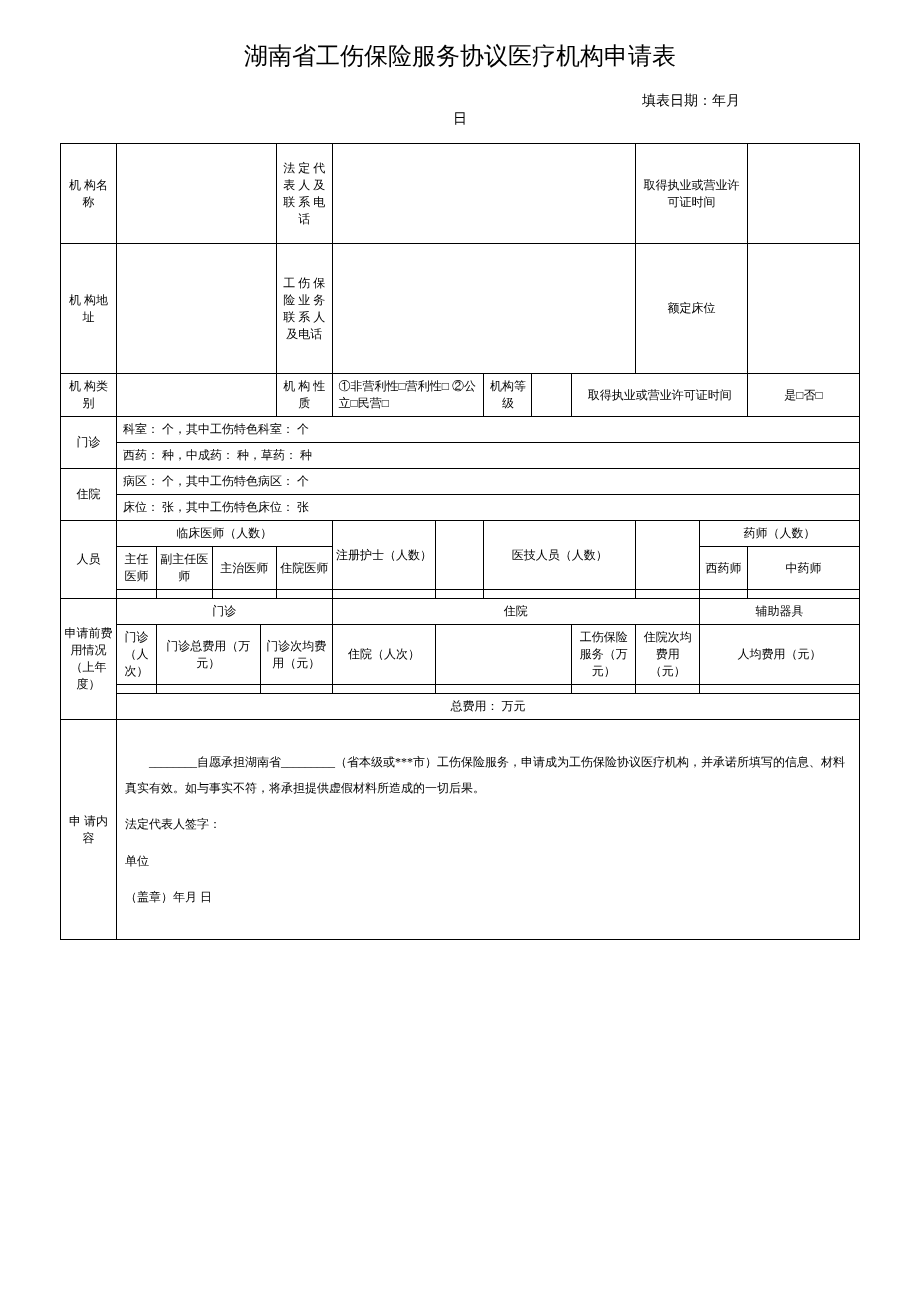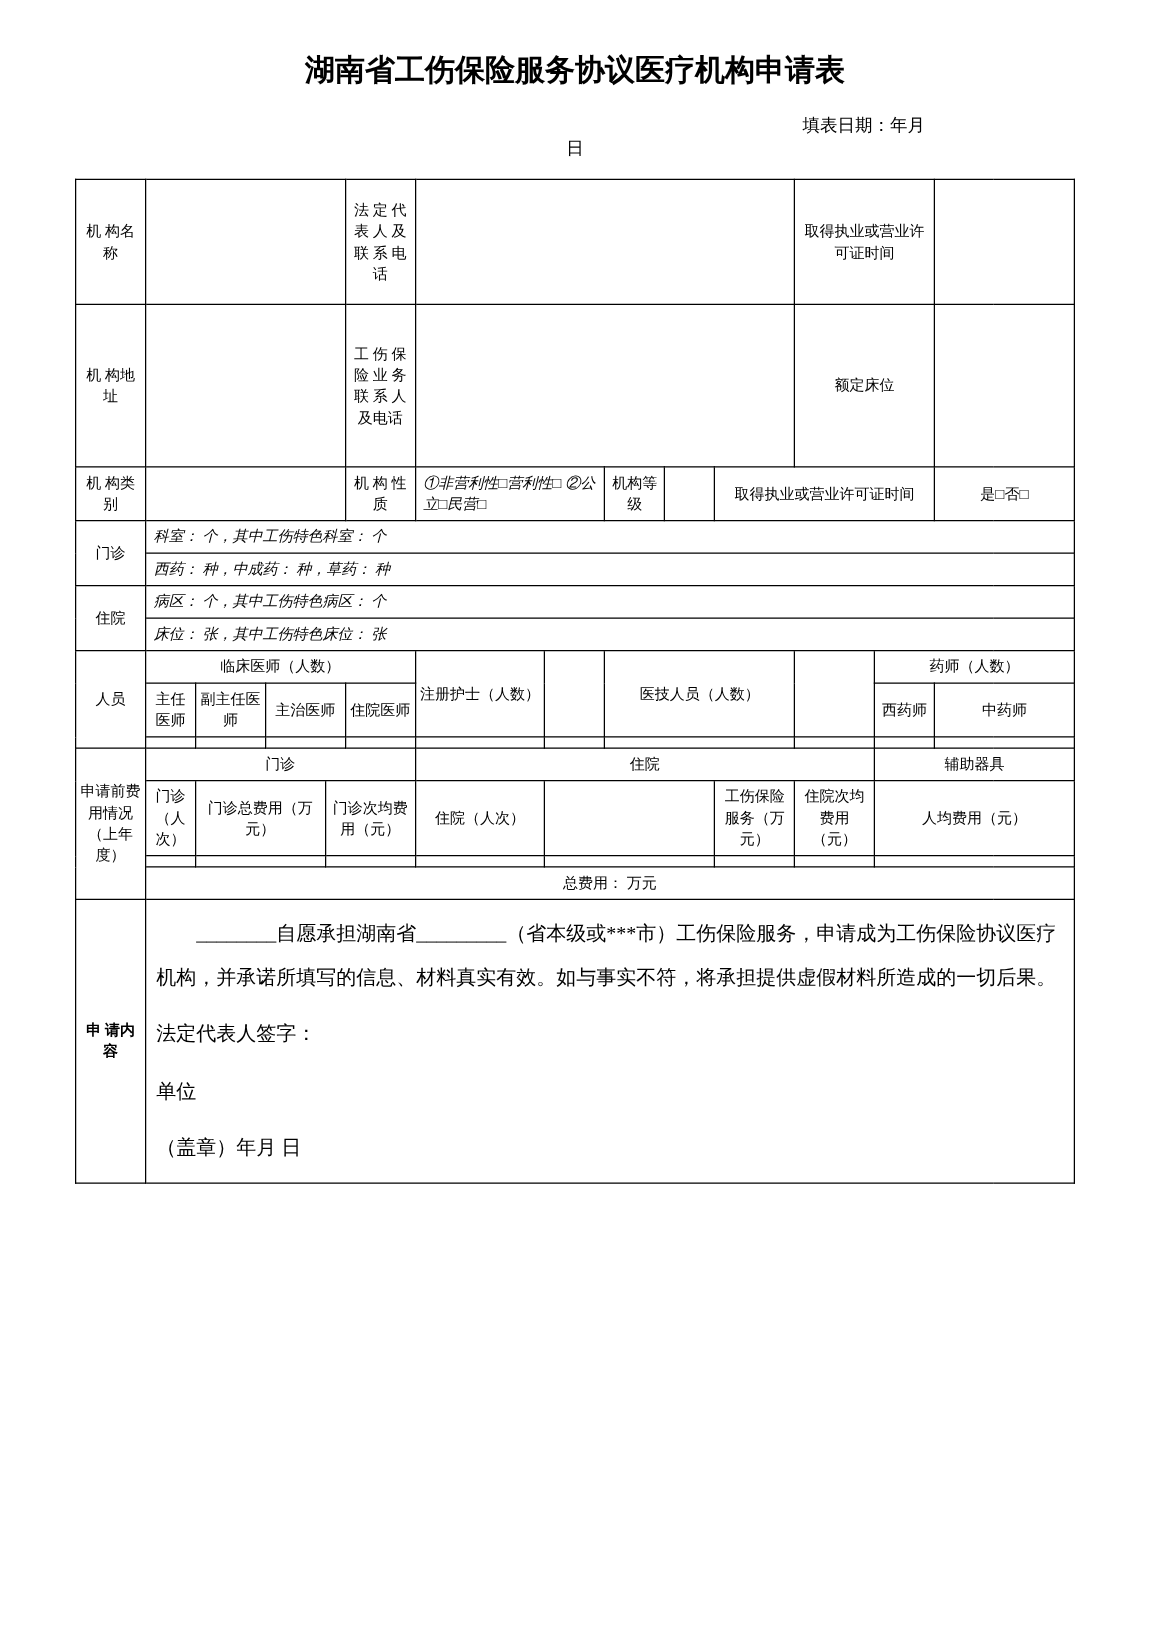--- a/index.html
+++ b/index.html
@@ -7,21 +7,21 @@
       font-family: "SimSun", "宋体", serif;
       margin: 0;
       padding: 40px 60px;
       background: #fff;
       color: #000;
       font-size: 13px;
     }
     .title {
       text-align: center;
       font-size: 24px;
-      font-weight: bold;
+      font-weight: normal;
       margin-bottom: 20px;
     }
     .date-line {
       text-align: right;
       padding-right: 120px;
       font-size: 14px;
     }
     .date-day {
       text-align: center;
       font-size: 14px;
@@ -35,23 +35,23 @@
     td, th {
       border: 1px solid #000;
       padding: 4px 3px;
       font-size: 12px;
       text-align: center;
       vertical-align: middle;
       word-break: break-all;
     }
     .tall { height: 100px; }
     .tall2 { height: 130px; }
-    .left { text-align: left; padding-left: 6px; font-style: italic; }
-    .content-block { height: 220px; font-weight: bold; }
-    .app-text { text-align: left; padding: 10px 8px; line-height: 2.2; font-size: 16px; }
+    .left { text-align: left; padding-left: 6px; }
+    .content-block { height: 220px; }
+    .app-text { text-align: left; padding: 10px 8px; line-height: 2.2; font-size: 12px; }
     .sig { margin-top: 10px; }
   </style>
 </head>
 <body>
 
 <div class="title">湖南省工伤保险服务协议医疗机构申请表</div>
 <div class="date-line">填表日期：年月</div>
 <div class="date-day">日</div>
 
 <table>

